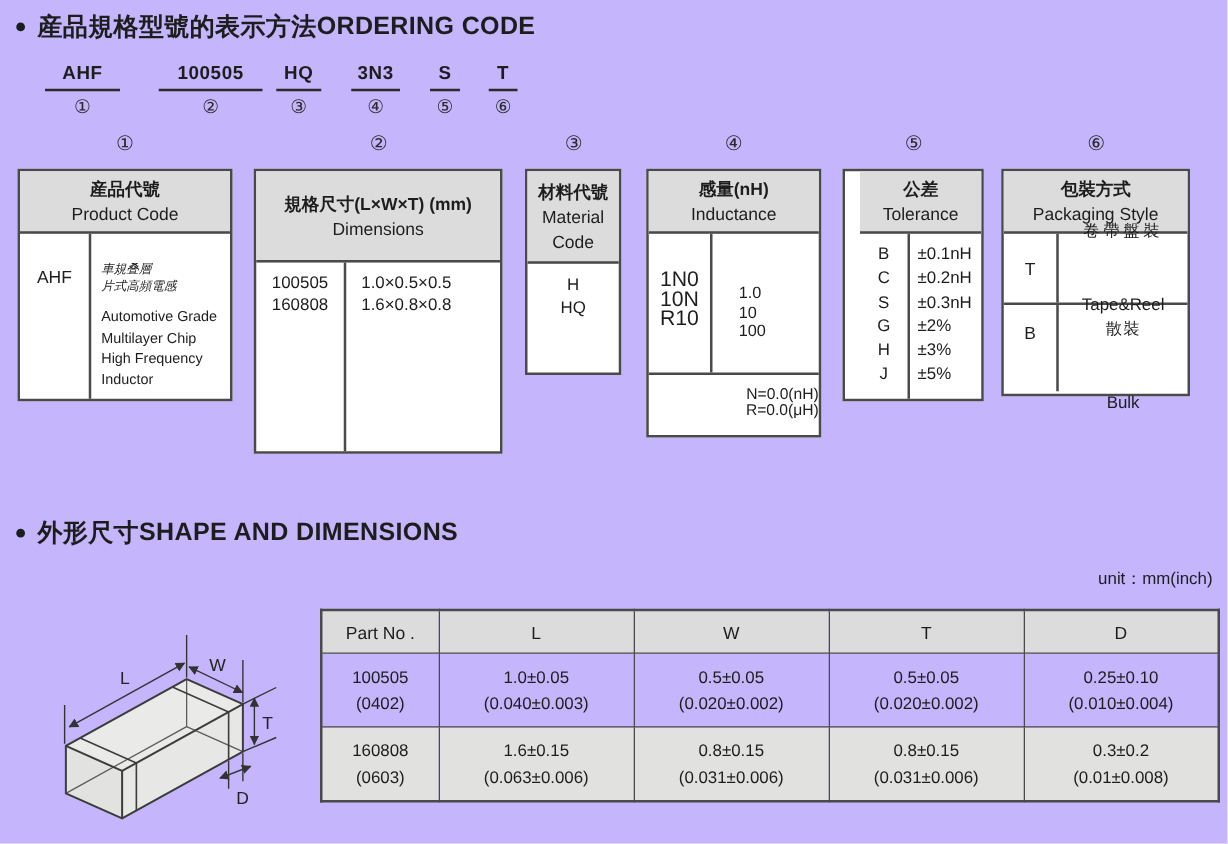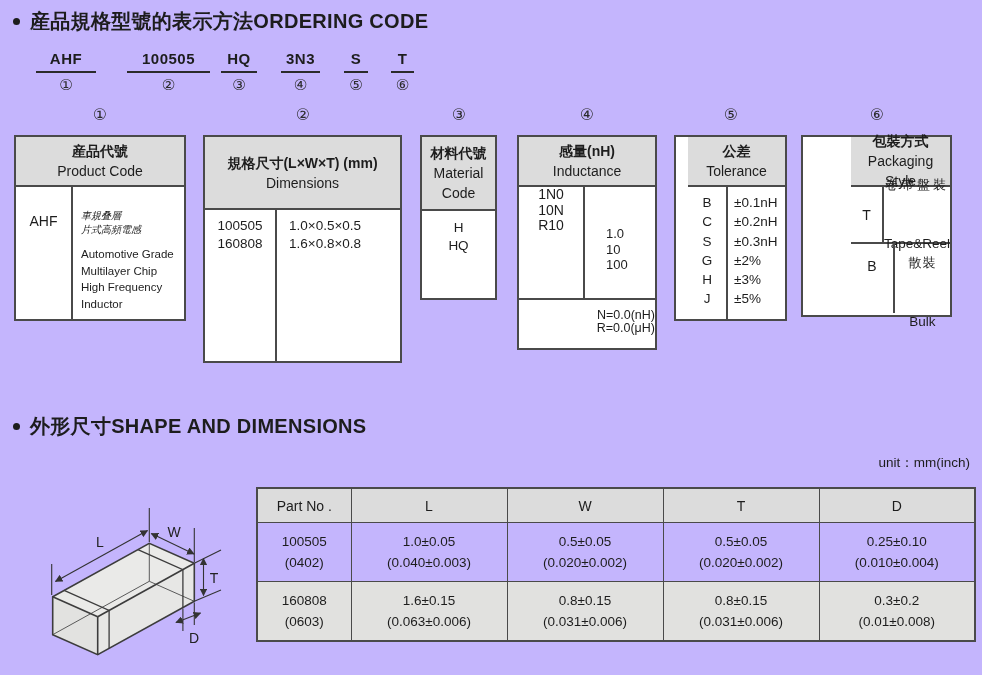--- a/index.html
+++ b/index.html
@@ -41,22 +41,22 @@
   .b1-en { margin-top:9px; font-size:11.5px; line-height:16.5px; white-space:nowrap; }
 
   .b2-bd { display:flex; height:151px; }
   .b2-codes { width:72px; border-right:2px solid #4a4a4a; box-sizing:border-box; text-align:center;
               padding-top:7px; font-size:13.5px; line-height:18px; }
   .b2-sizes { flex:1; padding:7px 0 0 12px; font-size:13.5px; line-height:18px; }
 
   .b3-bd { text-align:center; padding-top:8px; font-size:13.5px; line-height:18px; }
 
   .b4-cols { display:flex; height:113px; border-bottom:2px solid #4a4a4a; box-sizing:border-box; }
-  .b4-codes { width:66px; border-right:2px solid #4a4a4a; box-sizing:border-box; text-align:center;
-              font-size:14px; line-height:15.5px; }
+  .b4-codes { width:51px; border-right:2px solid #4a4a4a; box-sizing:border-box; text-align:center;
+              padding-top:29px; font-size:17px; line-height:15.5px; }
   .b4-vals  { flex:1; padding:39px 0 0 21px; font-size:13px; line-height:15.5px; }
   .b4-note  { text-align:right; padding-top:9px; font-size:12.5px; line-height:13px; }
 
   .b5-bd { display:flex; height:132px; }
   .b5-letters { width:40px; border-right:2px solid #4a4a4a; box-sizing:border-box; text-align:center;
                 padding-top:6px; font-size:13.5px; line-height:19.3px; }
   .b5-vals { flex:1; padding:6px 0 0 6px; font-size:13.5px; line-height:19.3px; }
 
   .b6-row { display:flex; }
   .b6-row1 { height:57px; border-bottom:2px solid #4a4a4a; box-sizing:border-box; }
@@ -220,21 +220,21 @@
         <div>±0.1nH</div>
         <div>±0.2nH</div>
         <div>±0.3nH</div>
         <div>±2%</div>
         <div>±3%</div>
         <div>±5%</div>
       </div>
     </div>
   </div>
 
-  <div class="obox" style="left:801px; top:135px; width:151px; height:182px;padding-left:48px;">
+  <div class="obox" style="left:801px; top:135px; width:151px; height:182px;">
     <div class="hd" style="height:50px;">
       <div class="zh">包裝方式</div>
       <div class="en">Packaging Style</div>
     </div>
     <div class="b6-row b6-row1">
       <div class="b6-letter">T</div>
       <div class="b6-desc">
         <div class="b6-zh">卷帶盤裝</div>
         <div class="b6-en">Tape&amp;Reel</div>
       </div>

